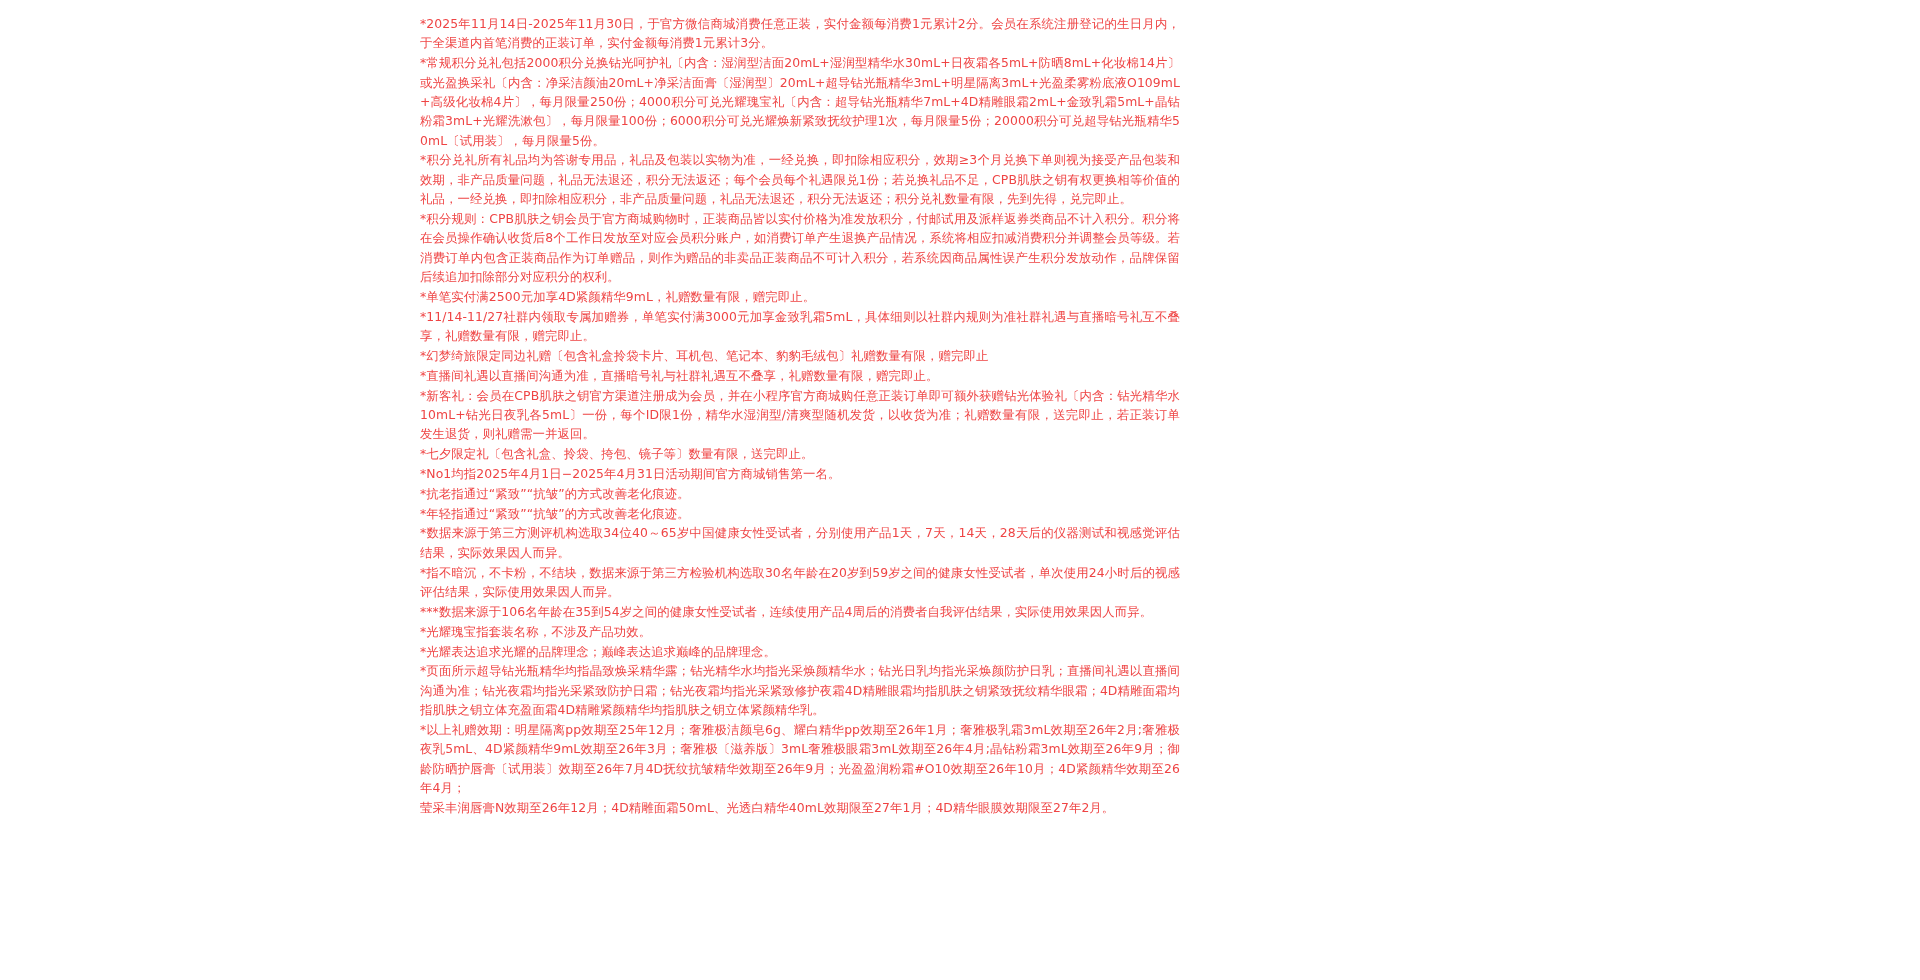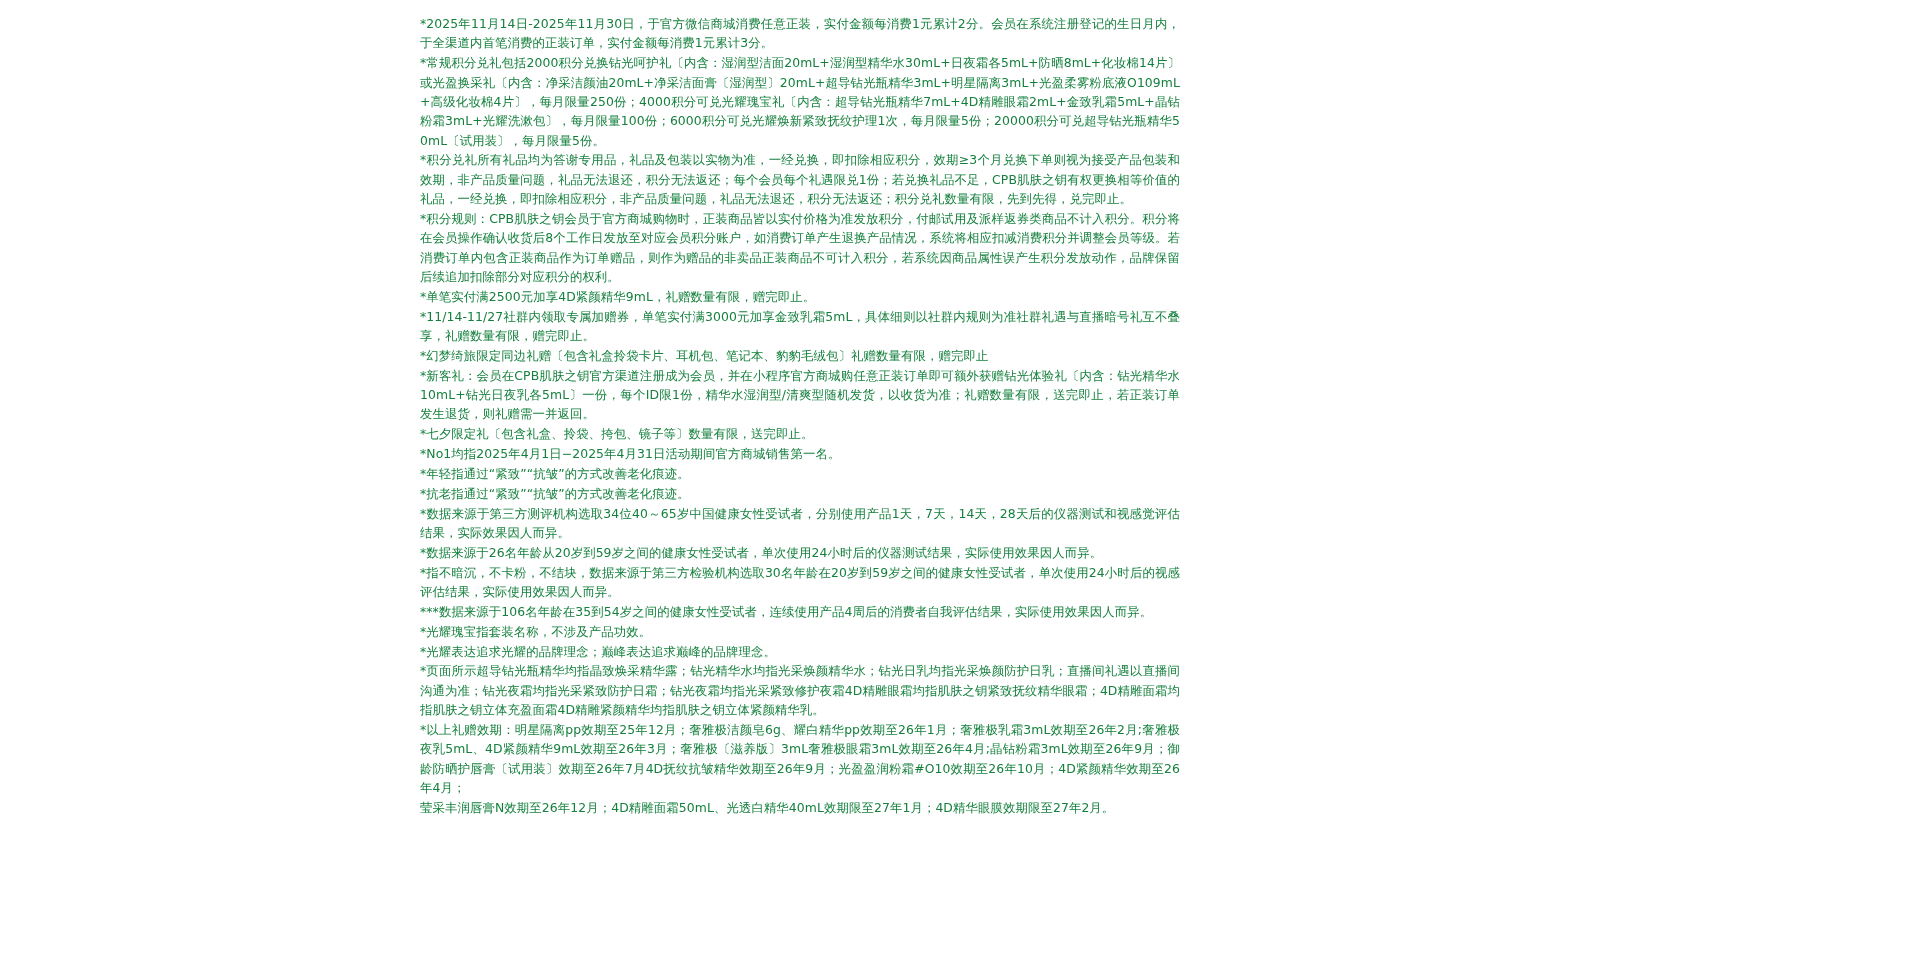--- a/index.html
+++ b/index.html
@@ -21,41 +21,41 @@
     width: 760px;
   }
   .term-line {
     font-size: 12.4px;
     line-height: 1.56;
     text-align: justify;
     text-justify: inter-ideograph;
     margin: 0 0 0.5px 0;
     letter-spacing: 0.1px;
     word-break: break-all;
-    color: #15803d;
+    color: #ef4444;
   }
 </style>
 </head>
 <body>
 
 <div id="terms-page">
   <p class="term-line">*2025年11月14日-2025年11月30日，于官方微信商城消费任意正装，实付金额每消费1元累计2分。会员在系统注册登记的生日月内，于全渠道内首笔消费的正装订单，实付金额每消费1元累计3分。</p>
   <p class="term-line">*常规积分兑礼包括2000积分兑换钻光呵护礼〔内含：湿润型洁面20mL+湿润型精华水30mL+日夜霜各5mL+防晒8mL+化妆棉14片〕或光盈换采礼〔内含：净采洁颜油20mL+净采洁面膏〔湿润型〕20mL+超导钻光瓶精华3mL+明星隔离3mL+光盈柔雾粉底液O109mL+高级化妆棉4片〕，每月限量250份；4000积分可兑光耀瑰宝礼〔内含：超导钻光瓶精华7mL+4D精雕眼霜2mL+金致乳霜5mL+晶钻粉霜3mL+光耀洗漱包〕，每月限量100份；6000积分可兑光耀焕新紧致抚纹护理1次，每月限量5份；20000积分可兑超导钻光瓶精华50mL〔试用装〕，每月限量5份。</p>
   <p class="term-line">*积分兑礼所有礼品均为答谢专用品，礼品及包装以实物为准，一经兑换，即扣除相应积分，效期≥3个月兑换下单则视为接受产品包装和效期，非产品质量问题，礼品无法退还，积分无法返还；每个会员每个礼遇限兑1份；若兑换礼品不足，CPB肌肤之钥有权更换相等价值的礼品，一经兑换，即扣除相应积分，非产品质量问题，礼品无法退还，积分无法返还；积分兑礼数量有限，先到先得，兑完即止。</p>
   <p class="term-line">*积分规则：CPB肌肤之钥会员于官方商城购物时，正装商品皆以实付价格为准发放积分，付邮试用及派样返券类商品不计入积分。积分将在会员操作确认收货后8个工作日发放至对应会员积分账户，如消费订单产生退换产品情况，系统将相应扣减消费积分并调整会员等级。若消费订单内包含正装商品作为订单赠品，则作为赠品的非卖品正装商品不可计入积分，若系统因商品属性误产生积分发放动作，品牌保留后续追加扣除部分对应积分的权利。</p>
   <p class="term-line">*单笔实付满2500元加享4D紧颜精华9mL，礼赠数量有限，赠完即止。</p>
   <p class="term-line">*11/14-11/27社群内领取专属加赠券，单笔实付满3000元加享金致乳霜5mL，具体细则以社群内规则为准社群礼遇与直播暗号礼互不叠享，礼赠数量有限，赠完即止。</p>
   <p class="term-line">*幻梦绮旅限定同边礼赠〔包含礼盒拎袋卡片、耳机包、笔记本、豹豹毛绒包〕礼赠数量有限，赠完即止</p>
+  <p class="term-line">*直播间礼遇以直播间沟通为准，直播暗号礼与社群礼遇互不叠享，礼赠数量有限，赠完即止。</p>
   <p class="term-line">*新客礼：会员在CPB肌肤之钥官方渠道注册成为会员，并在小程序官方商城购任意正装订单即可额外获赠钻光体验礼〔内含：钻光精华水10mL+钻光日夜乳各5mL〕一份，每个ID限1份，精华水湿润型/清爽型随机发货，以收货为准；礼赠数量有限，送完即止，若正装订单发生退货，则礼赠需一并返回。</p>
   <p class="term-line">*七夕限定礼〔包含礼盒、拎袋、挎包、镜子等〕数量有限，送完即止。</p>
   <p class="term-line">*No1均指2025年4月1日−2025年4月31日活动期间官方商城销售第一名。</p>
+  <p class="term-line">*抗老指通过“紧致”“抗皱”的方式改善老化痕迹。</p>
   <p class="term-line">*年轻指通过“紧致”“抗皱”的方式改善老化痕迹。</p>
-  <p class="term-line">*抗老指通过“紧致”“抗皱”的方式改善老化痕迹。</p>
   <p class="term-line">*数据来源于第三方测评机构选取34位40～65岁中国健康女性受试者，分别使用产品1天，7天，14天，28天后的仪器测试和视感觉评估结果，实际效果因人而异。</p>
-  <p class="term-line">*数据来源于26名年龄从20岁到59岁之间的健康女性受试者，单次使用24小时后的仪器测试结果，实际使用效果因人而异。</p>
   <p class="term-line">*指不暗沉，不卡粉，不结块，数据来源于第三方检验机构选取30名年龄在20岁到59岁之间的健康女性受试者，单次使用24小时后的视感评估结果，实际使用效果因人而异。</p>
   <p class="term-line">***数据来源于106名年龄在35到54岁之间的健康女性受试者，连续使用产品4周后的消费者自我评估结果，实际使用效果因人而异。</p>
   <p class="term-line">*光耀瑰宝指套装名称，不涉及产品功效。</p>
   <p class="term-line">*光耀表达追求光耀的品牌理念；巅峰表达追求巅峰的品牌理念。</p>
   <p class="term-line">*页面所示超导钻光瓶精华均指晶致焕采精华露；钻光精华水均指光采焕颜精华水；钻光日乳均指光采焕颜防护日乳；直播间礼遇以直播间沟通为准；钻光夜霜均指光采紧致防护日霜；钻光夜霜均指光采紧致修护夜霜4D精雕眼霜均指肌肤之钥紧致抚纹精华眼霜；4D精雕面霜均指肌肤之钥立体充盈面霜4D精雕紧颜精华均指肌肤之钥立体紧颜精华乳。</p>
   <p class="term-line">*以上礼赠效期：明星隔离pp效期至25年12月；奢雅极洁颜皂6g、耀白精华pp效期至26年1月；奢雅极乳霜3mL效期至26年2月;奢雅极夜乳5mL、4D紧颜精华9mL效期至26年3月；奢雅极〔滋养版〕3mL奢雅极眼霜3mL效期至26年4月;晶钻粉霜3mL效期至26年9月；御龄防晒护唇膏〔试用装〕效期至26年7月4D抚纹抗皱精华效期至26年9月；光盈盈润粉霜#O10效期至26年10月；4D紧颜精华效期至26年4月；</p>
   <p class="term-line">莹采丰润唇膏N效期至26年12月；4D精雕面霜50mL、光透白精华40mL效期限至27年1月；4D精华眼膜效期限至27年2月。</p>
 </div>
 
 </body></html>

